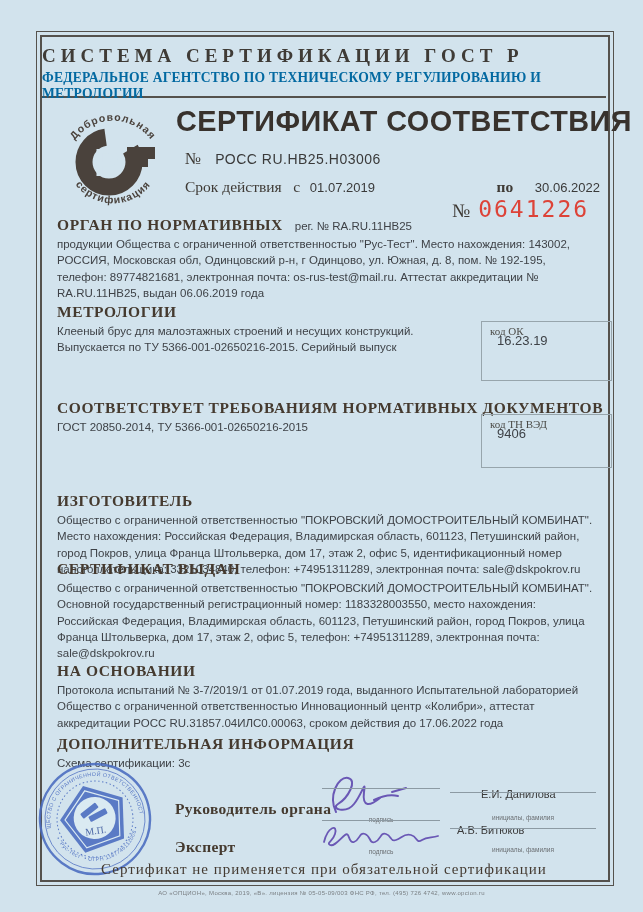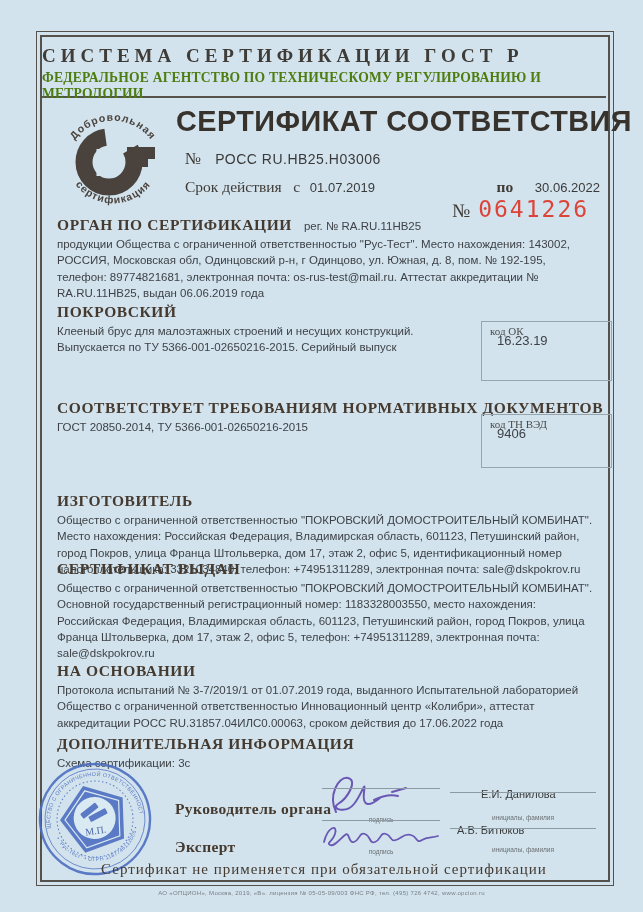--- a/index.html
+++ b/index.html
@@ -17,21 +17,21 @@
   }
   .frame-inner{
     position:absolute;inset:3px;border:2px solid #55524d;
   }
   
   .hdr{position:absolute;left:42px;top:36px;width:564px;height:60px;
        border-bottom:2px solid #55524d;}
   .hdr-l1{margin-top:9px;font-family:"Liberation Serif",serif;font-weight:bold;
           font-size:19px;letter-spacing:5px;color:#3f3b36;}
   .hdr-l2{margin-top:3px;font-family:"Liberation Serif",serif;font-weight:bold;
-          font-size:13.6px;letter-spacing:.2px;color:#4d7c0f;}
+          font-size:13.6px;letter-spacing:.2px;color:#0369a1;}
   
   .title{position:absolute;left:176px;top:104px;width:430px;
          font-weight:bold;font-size:30px;color:#38322d;white-space:nowrap;
          transform:scaleX(.96);transform-origin:left top;letter-spacing:.5px;}
   .no-line{position:absolute;left:185px;top:149px;font-size:14px;color:#3a3a3a;}
   .no-line .nosym{font-family:"Liberation Serif",serif;font-size:17px;margin-right:14px;color:#3f3b36;}
   .validity{position:absolute;left:185px;top:178px;font-size:13px;color:#3a3a3a;white-space:nowrap;}
   .validity .lbl{font-family:"Liberation Serif",serif;font-weight:normal;font-size:15.5px;color:#3f3b36;}
   .validity .to-lbl{font-family:"Liberation Serif",serif;font-weight:bold;font-size:15.5px;color:#3f3b36;margin-left:118px;margin-right:18px;}
   .serial{position:absolute;left:452px;top:196px;white-space:nowrap;}
@@ -112,27 +112,27 @@
     <span class="to-lbl">по</span>
     <span>30.06.2022</span>
   </div>
 
   <div class="serial">
     <span class="nosym">№</span><span class="digits">0641226</span>
   </div>
 
   <div class="sec" style="top:216px;">
     <div class="sec-h">
-      <span>ОРГАН ПО СЕРТИФИКАЦИИ</span><span class="reg">рег. № RA.RU.11HB25</span>
+      <span>ОРГАН ПО НОРМАТИВНЫХ</span><span class="reg">рег. № RA.RU.11HB25</span>
     </div>
     <div class="sec-b w-full">продукции Общества с ограниченной ответственностью "Рус-Тест". Место нахождения: 143002, РОССИЯ, Московская обл, Одинцовский р-н, г Одинцово, ул. Южная, д. 8, пом. № 192-195, телефон: 89774821681, электронная почта: os-rus-test@mail.ru. Аттестат аккредитации № RA.RU.11HB25, выдан 06.06.2019 года</div>
   </div>
 
   <div class="sec" style="top:303px;">
-    <div class="sec-h">ПОКРОВСКИЙ</div>
+    <div class="sec-h">МЕТРОЛОГИИ</div>
     <div class="sec-b w-narrow">Клееный брус для малоэтажных строений и несущих конструкций. Выпускается по ТУ 5366-001-02650216-2015. Серийный выпуск</div>
   </div>
   <div class="code-box" style="top:321px;height:58px;">
     <span class="cl">код ОК</span>
     <span class="cv">16.23.19</span>
   </div>
 
   <div class="sec" style="top:399px;">
     <div class="sec-h">СООТВЕТСТВУЕТ ТРЕБОВАНИЯМ НОРМАТИВНЫХ ДОКУМЕНТОВ</div>
     <div class="sec-b w-narrow">ГОСТ 20850-2014, ТУ 5366-001-02650216-2015</div>

